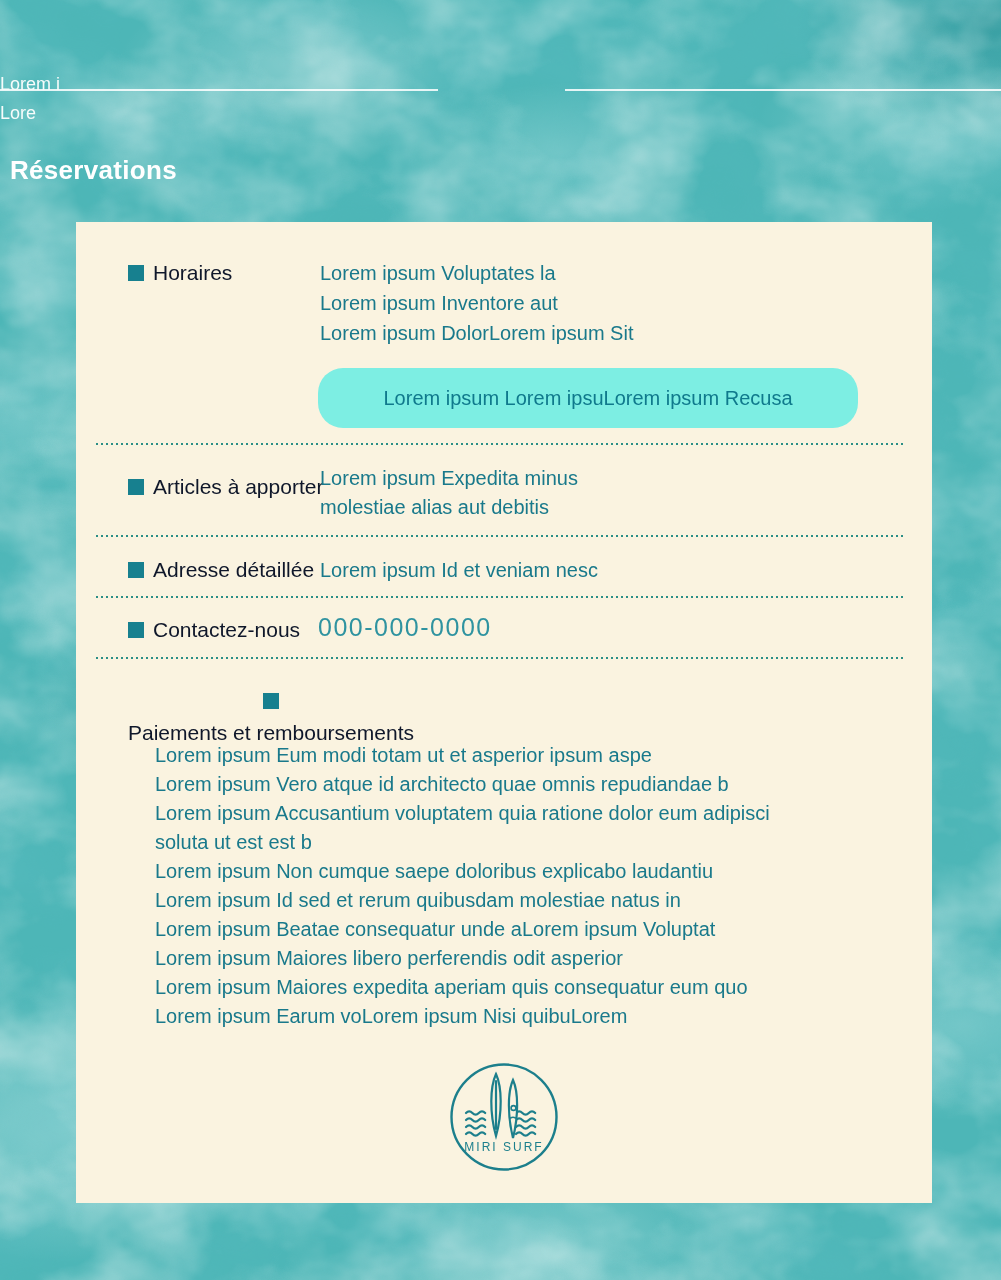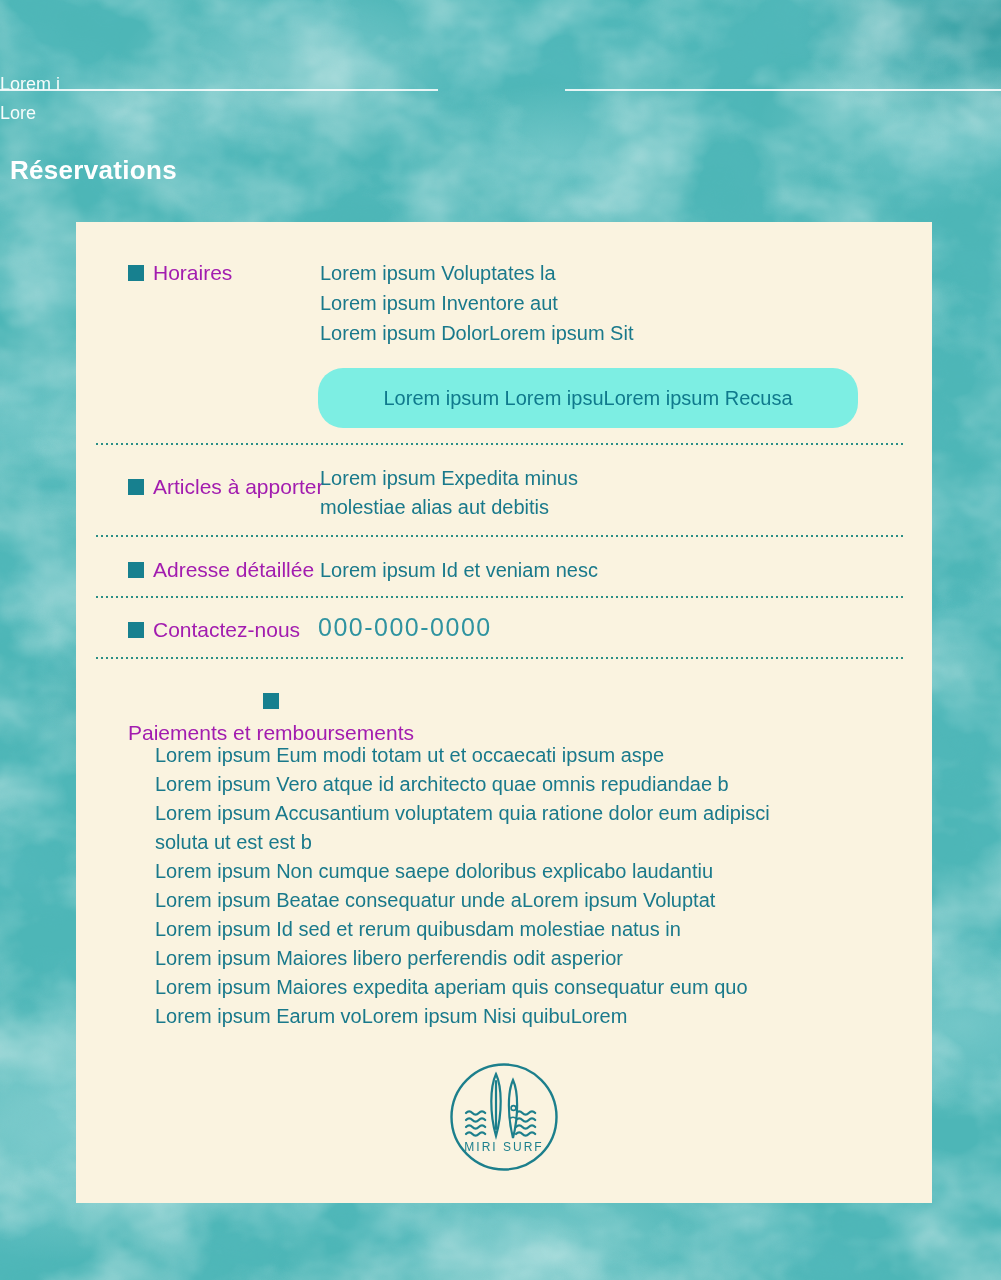--- a/index.html
+++ b/index.html
@@ -52,21 +52,21 @@
   }
 
   
   .card{
     position:absolute; left:76px; top:222px;
     width:856px; height:981px;
     background:#faf3e0;
   }
   .section-label{
     position:absolute; display:flex; align-items:center; gap:9px;
-    color:#a21caf; font-size:21px; line-height:30px; white-space:nowrap;
+    color:#0f172a; font-size:21px; line-height:30px; white-space:nowrap;
   }
   .bullet{
     width:16px; height:16px; flex:0 0 16px;
     background:#17808f; display:inline-block;
   }
   .right-col{
     position:absolute; left:244px;
     color:#19798b; font-size:20px; line-height:30px; white-space:nowrap;
   }
   .right-col.tight{line-height:29px;}
@@ -167,27 +167,27 @@
     </div>
     <div class="phone">000-000-0000</div>
 
     <div class="divider" style="top:435px;"></div>
 
     <div class="section-label" style="left:52px; top:471px;flex-direction:column;">
       <span class="bullet"></span>
       <span>Paiements et remboursements</span>
     </div>
     <div class="pay-list">
-      <div>Lorem ipsum Eum modi totam ut et occaecati ipsum aspe</div>
+      <div>Lorem ipsum Eum modi totam ut et asperior ipsum aspe</div>
       <div>Lorem ipsum Vero atque id architecto quae omnis repudiandae b</div>
       <div>Lorem ipsum Accusantium voluptatem quia ratione dolor eum adipisci</div>
       <div>soluta ut est est b</div>
       <div>Lorem ipsum Non cumque saepe doloribus explicabo laudantiu</div>
+      <div>Lorem ipsum Id sed et rerum quibusdam molestiae natus in</div>
       <div>Lorem ipsum Beatae consequatur unde aLorem ipsum Voluptat</div>
-      <div>Lorem ipsum Id sed et rerum quibusdam molestiae natus in</div>
       <div>Lorem ipsum Maiores libero perferendis odit asperior</div>
       <div>Lorem ipsum Maiores expedita aperiam quis consequatur eum quo</div>
       <div>Lorem ipsum Earum voLorem ipsum Nisi quibuLorem</div>
     </div>
 
     <div class="logo">
       <svg width="110" height="112" viewBox="0 0 110 112" aria-hidden="true">
         <g stroke="#1c7f8c" stroke-width="2.2" fill="none" stroke-linecap="round">
           <circle cx="55" cy="56" r="52.5" stroke-width="2.4"></circle>
 

